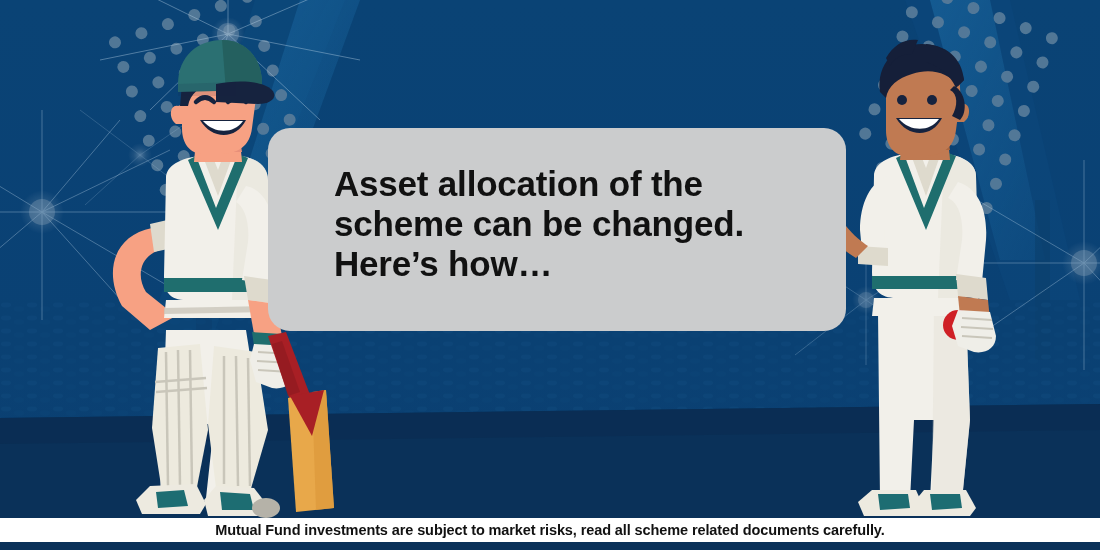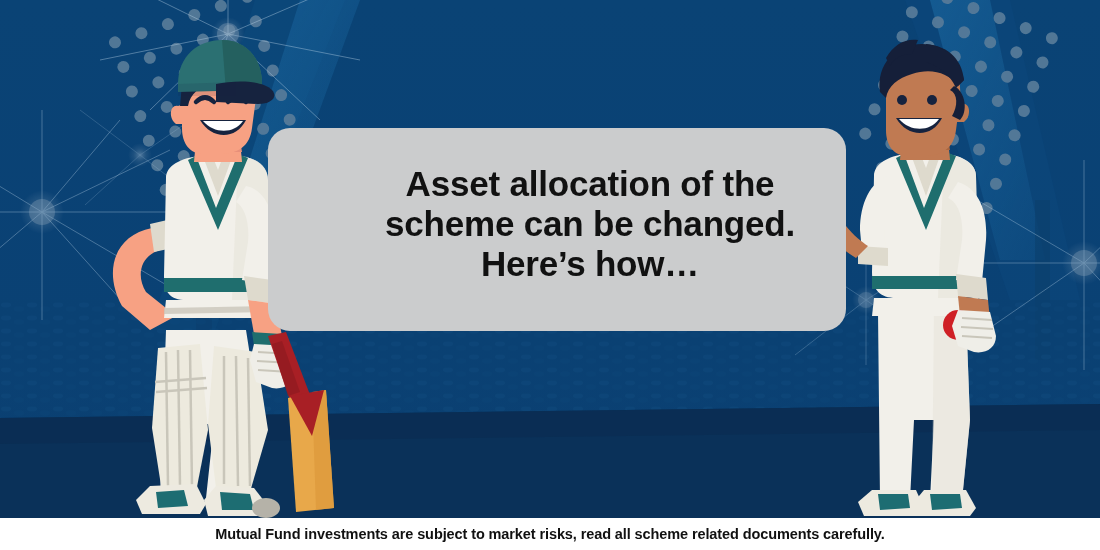--- a/index.html
+++ b/index.html
@@ -38,29 +38,28 @@
     padding: 36px 0 0 66px;
   }
   #bubble-text {
     font-family: "Liberation Sans", sans-serif;
     font-weight: bold;
     font-size: 35px;
     line-height: 40px;
     color: #111111;
     white-space: pre-line;
     letter-spacing: -0.2px;
-    text-align: center;
   }
   
   #disclaimer-bar {
     position: absolute;
     left: 0;
     top: 518px;
     width: 1100px;
-    height: 32px;
+    height: 24px;
     background: #ffffff;
     display: flex;
     align-items: center;
     justify-content: center;
   }
   #disclaimer-text {
     font-family: "Liberation Sans", sans-serif;
     font-weight: bold;
     font-size: 14.5px;
     color: #111111;

